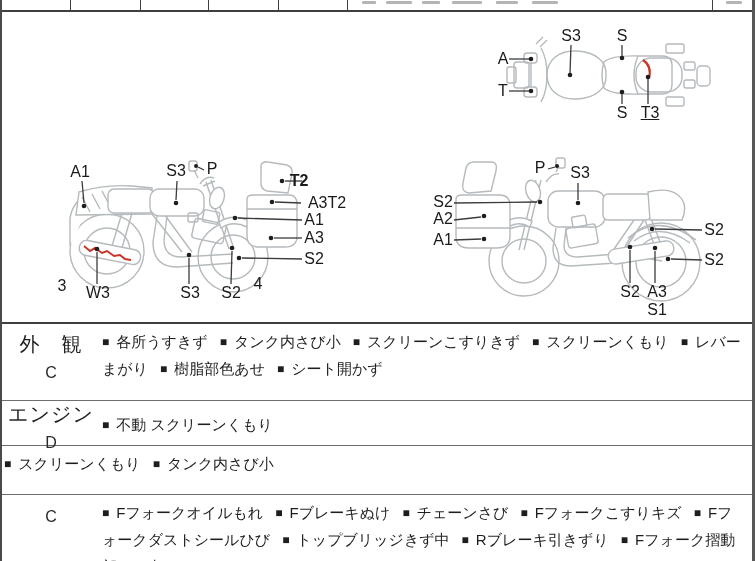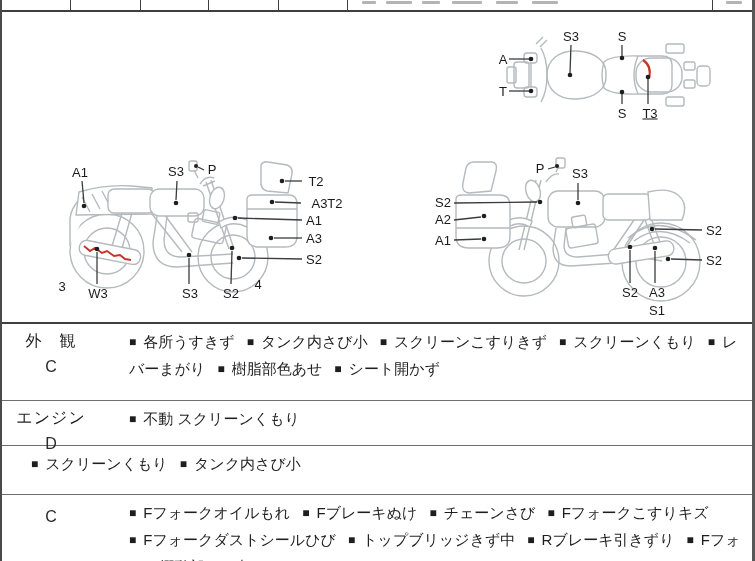--- a/index.html
+++ b/index.html
@@ -7,35 +7,35 @@
        font-family:"Liberation Sans","DejaVu Sans",sans-serif;color:#1e1e1e;}
   .page{position:absolute;top:0;left:0;width:755px;height:561px;
         border-left:2px solid #4a4a4a;border-right:3px solid #585858;box-sizing:border-box;background:#fff;}
   
   .top-strip{position:relative;height:10px;border-bottom:2px solid #3f3f3f;}
   .top-strip .vdiv{position:absolute;top:0;width:1px;height:10px;background:#3f3f3f;}
   .top-strip .frag{position:absolute;top:1px;height:3px;background:#b4b4b4;border-radius:1px;}
   
   .diagram{position:relative;height:310px;}
   .diagram svg{position:absolute;top:-12px;left:-2px;width:755px;height:561px;}
-  .dlabel{position:absolute;transform:translate(-50%,-50%);font-size:13px;line-height:1;
+  .dlabel{position:absolute;transform:translate(-50%,-50%);font-size:16px;line-height:1;
           color:#1a1a1a;white-space:nowrap;letter-spacing:0px;}
   .labels-layer{position:absolute;top:-12px;left:-2px;width:755px;height:561px;}
   
   .rows{border-top:2px solid #3f3f3f;}
   .irow{display:flex;align-items:flex-start;box-sizing:border-box;}
   .irow + .irow{border-top:1px solid #6e6e6e;}
   .irow:nth-child(1){height:76px;}
-  .irow:nth-child(2){height:45px;}
+  .irow:nth-child(2){height:45px;align-items:center;}
   .irow:nth-child(3){height:49px;}
   .irow:nth-child(4){height:69px;}
   .ilabel{width:98px;flex:0 0 98px;text-align:center;padding-top:7px;}
-  .iname{font-size:16px;letter-spacing:1px;}
+  .iname{font-size:20px;letter-spacing:1px;}
   .igrade{font-size:16px;margin-top:6px;color:#2a2a2a;}
-  .icontent{flex:1;font-size:15px;line-height:25px;padding:5px 10px 0 2px;margin-left:27px;}
+  .icontent{flex:1;font-size:15px;line-height:25px;padding:5px 10px 0 2px;}
   .item{margin-right:12px;white-space:normal;}
   .bullet{font-size:12px;margin-right:7px;position:relative;top:-1px;}
 </style>
 </head>
 <body>
 
 <div class="page">
 
   <div class="top-strip">
     <div class="vdiv" style="left:68px"></div>
@@ -195,21 +195,21 @@
     <div class="labels-layer">
         <span class="dlabel" style="left: 503px; top: 59px;">A</span>
         <span class="dlabel" style="left: 503px; top: 91px;">T</span>
         <span class="dlabel" style="left: 571px; top: 36px;">S3</span>
         <span class="dlabel" style="left: 622px; top: 36px;">S</span>
         <span class="dlabel" style="left: 622px; top: 113px;">S</span>
         <span class="dlabel" style="left: 650px; top: 113px; text-decoration: underline;">T3</span>
         <span class="dlabel" style="left: 80px; top: 172px;">A1</span>
         <span class="dlabel" style="left: 176px; top: 171px;">S3</span>
         <span class="dlabel" style="left: 212px; top: 169px;">P</span>
-        <span class="dlabel" style="left: 316px; top: 181px;">T2</span>
+        <span class="dlabel" style="left: 299px; top: 181px; font-weight: bold;">T2</span>
         <span class="dlabel" style="left: 327px; top: 203px;">A3T2</span>
         <span class="dlabel" style="left: 314px; top: 220px;">A1</span>
         <span class="dlabel" style="left: 314px; top: 238px;">A3</span>
         <span class="dlabel" style="left: 314px; top: 259px;">S2</span>
         <span class="dlabel" style="left: 62px; top: 286px;">3</span>
         <span class="dlabel" style="left: 98px; top: 293px;">W3</span>
         <span class="dlabel" style="left: 190px; top: 293px;">S3</span>
         <span class="dlabel" style="left: 231px; top: 293px;">S2</span>
         <span class="dlabel" style="left: 258px; top: 284px;">4</span>
         <span class="dlabel" style="left: 540px; top: 168px;">P</span>

